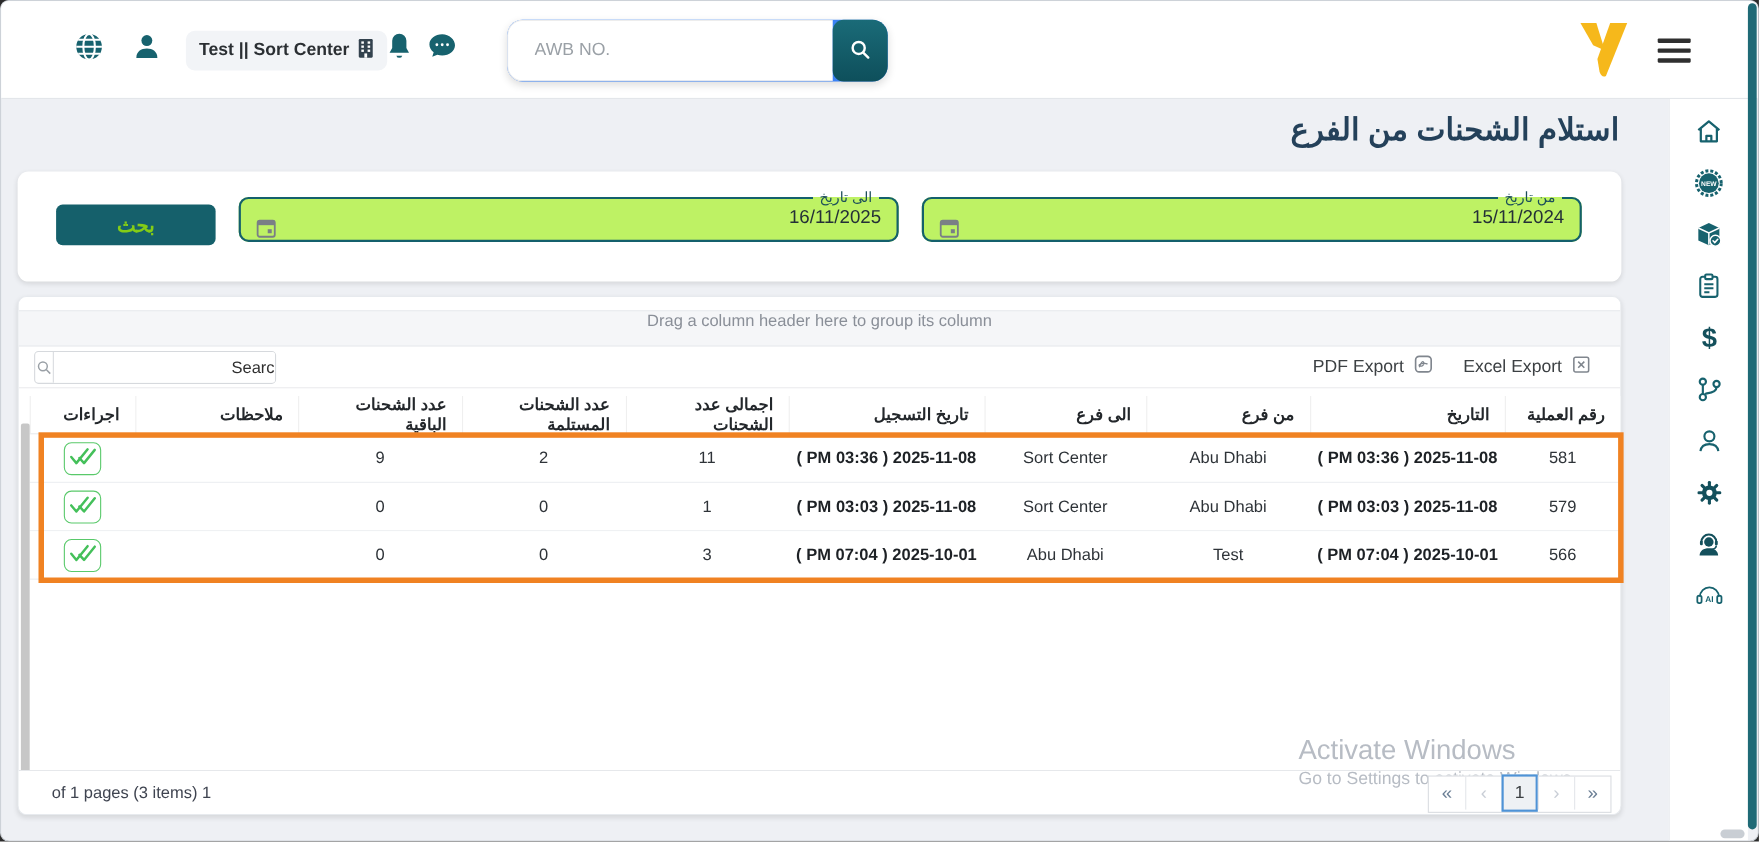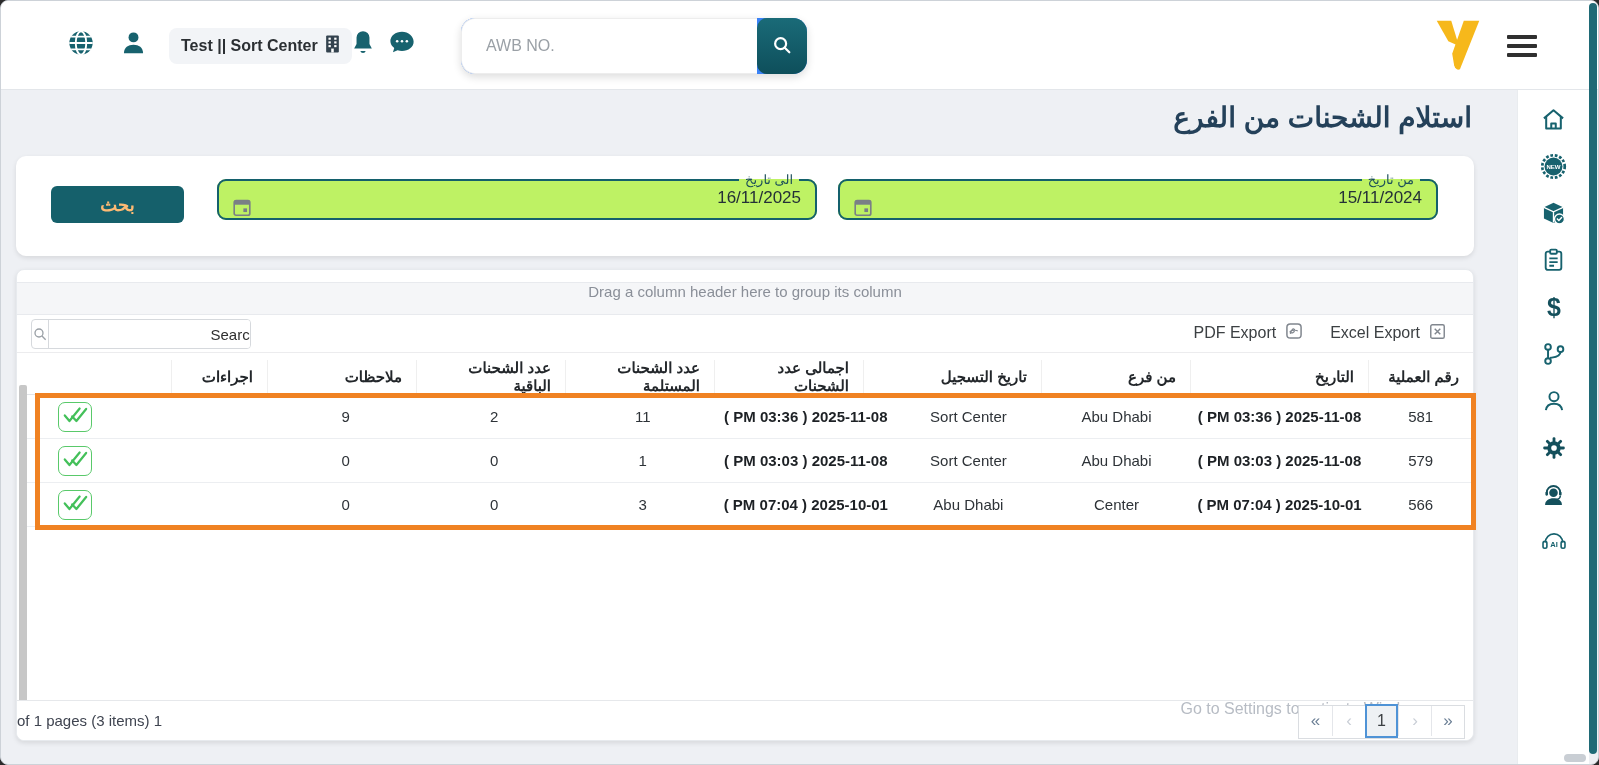--- a/index.html
+++ b/index.html
@@ -46,22 +46,22 @@
   
   .filter-card { position:absolute; left:15px; top:155px; width:1458px; height:100px; background:#fff;
             border-radius:10px; box-shadow:0 2px 5px rgba(0,0,0,.10); }
   .date-field { position:absolute; top:16px; height:48px; border:2px solid #14606c; border-radius:9px;
             direction:rtl; background:#bef264; }
   .date-field legend { font-size:13px; color:#1b4e5a; padding:0 6px; margin-right:16px; }
   .date-value { position:absolute; top:1px; right:14px; font-size:17px; color:#243037; direction:ltr; }
   .cal-icon { position:absolute; left:12px; top:9px; }
   .from-date { right:36px; width:600px; }
   .to-date { right:657px; width:600px; }
-  .search-btn { position:absolute; left:35px; top:30px; width:133px; height:37px; background:#15606b;
-            color:#fdba74; font-size:18px; font-weight:bold; border:none; border-radius:6px; cursor:pointer;
+  .search-btn { position:absolute; left:35px; top:30px; width:145px; height:37px; background:#15606b;
+            color:#84cc16; font-size:18px; font-weight:bold; border:none; border-radius:6px; cursor:pointer;
             font-family:"Liberation Sans",sans-serif; }
 
   
   .grid-card { position:absolute; left:15px; top:268px; width:1458px; height:472px; background:#fff;
             border-radius:8px; box-shadow:0 2px 5px rgba(0,0,0,.10); border:1px solid #e7eaee; }
   .group-bar { position:absolute; top:12px; left:0; width:100%; height:33px; background:#f5f6f8;
             border-top:1px solid #e8eaee; border-bottom:1px solid #e8eaee; display:flex;
             align-items:flex-start; justify-content:center; font-size:15px; color:#8a8f98; }
   .grid-toolbar { position:absolute; top:45px; left:0; width:100%; height:38px; border-bottom:1px solid #ececee; }
   .search-box { position:absolute; left:14px; top:4px; width:220px; height:30px; display:flex;
@@ -89,21 +89,21 @@
   .check-btn { width:34px; height:30px; border:1px solid #59c96a; border-radius:7px; background:#fff;
             display:flex; align-items:center; justify-content:center; cursor:pointer; }
   .highlight-box { position:absolute; top:123px; left:18px; width:1441px; height:137px;
             border:5px solid #f08222; z-index:5; pointer-events:none; }
   .table-scroll { position:absolute; left:2px; top:115px; width:8px; height:317px; background:#c7c7c7;
             border-radius:2px; }
 
   
   .grid-footer { position:absolute; bottom:0; left:0; width:100%; height:40px; border-top:1px solid #e6e8eb;
             background:#fff; border-radius:0 0 8px 8px; }
-  .page-summary { position:absolute; left:0; top:11px; font-size:15px; color:#3f4450; }
+  .page-summary { position:absolute; left:30px; top:11px; font-size:15px; color:#3f4450; }
   .pager { position:absolute; right:8px; top:4px; display:flex; border:1px solid #dadde1; background:#fff; z-index:6; }
   .pg-cell { width:33px; height:30px; display:flex; align-items:center; justify-content:center;
             font-size:17px; border-left:1px solid #e4e6ea; cursor:pointer; color:#6b7f95; }
   .pg-cell:first-child { border-left:none; }
   .pg-cell.dim { color:#c9ced6; }
   .pg-cell.active { border:2px solid #4f93d6; background:#eef1f4; color:#3c4043; height:34px; margin-top:-2px; font-size:16px; }
 
   
   .watermark { position:absolute; right:165px; bottom:46px; text-align:left; color:#b7bcc4; z-index:4; pointer-events:none; }
   .watermark .l1 { font-size:25px; }
@@ -343,20 +343,21 @@
               </svg>
           </span>
         </span>
       </div>
     </div>
 
     <div class="thead">
       <div class="hcell col-operation_no">رقم العملية</div>
       <div class="hcell col-date">التاريخ</div>
       <div class="hcell col-from_branch">من فرع</div>
+      <div class="hcell col-to_branch">الى فرع</div>
       <div class="hcell col-registration_date">تاريخ التسجيل</div>
       <div class="hcell col-total_shipments">اجمالى عدد الشحنات</div>
       <div class="hcell col-received_shipments">عدد الشحنات المستلمة</div>
       <div class="hcell col-remaining_shipments">عدد الشحنات الباقية</div>
       <div class="hcell col-notes">ملاحظات</div>
       <div class="hcell col-actions">اجراءات</div>
     </div>
 
     <div class="trows">
         <div class="trow">
@@ -393,21 +394,21 @@
               <span><svg width="26" height="20" viewBox="0 0 28 20" fill="none" stroke="#44c05a" stroke-width="2.4" stroke-linecap="round" stroke-linejoin="round">
                   <path d="M3 10.5l5 6L19 3"></path>
                   <path d="M11 11.5l4.5 5L26 3.5"></path>
                 </svg></span>
             </button>
           </div>
         </div>
         <div class="trow">
           <div class="tcell col-operation_no" dir="ltr">566</div>
           <div class="tcell col-date bold-date" dir="ltr">( PM 07:04 ) 2025-10-01</div>
-          <div class="tcell col-from_branch">Center</div>
+          <div class="tcell col-from_branch">Test</div>
           <div class="tcell col-to_branch">Abu Dhabi</div>
           <div class="tcell col-registration_date bold-date" dir="ltr">( PM 07:04 ) 2025-10-01</div>
           <div class="tcell col-total_shipments">3</div>
           <div class="tcell col-received_shipments">0</div>
           <div class="tcell col-remaining_shipments">0</div>
           <div class="tcell col-notes"></div>
           <div class="tcell col-actions">
             <button class="check-btn">
               <span><svg width="26" height="20" viewBox="0 0 28 20" fill="none" stroke="#44c05a" stroke-width="2.4" stroke-linecap="round" stroke-linejoin="round">
                   <path d="M3 10.5l5 6L19 3"></path>
@@ -427,16 +428,17 @@
         <span class="pg-cell">«</span>
         <span class="pg-cell dim">‹</span>
         <span class="pg-cell active">1</span>
         <span class="pg-cell dim">›</span>
         <span class="pg-cell">»</span>
       </div>
     </div>
   </section>
 
   <div class="watermark">
+    <div class="l1">Activate Windows</div>
     <div class="l2">Go to Settings to activate Windows.</div>
   </div>
 
 </div>
 
 </body></html>

